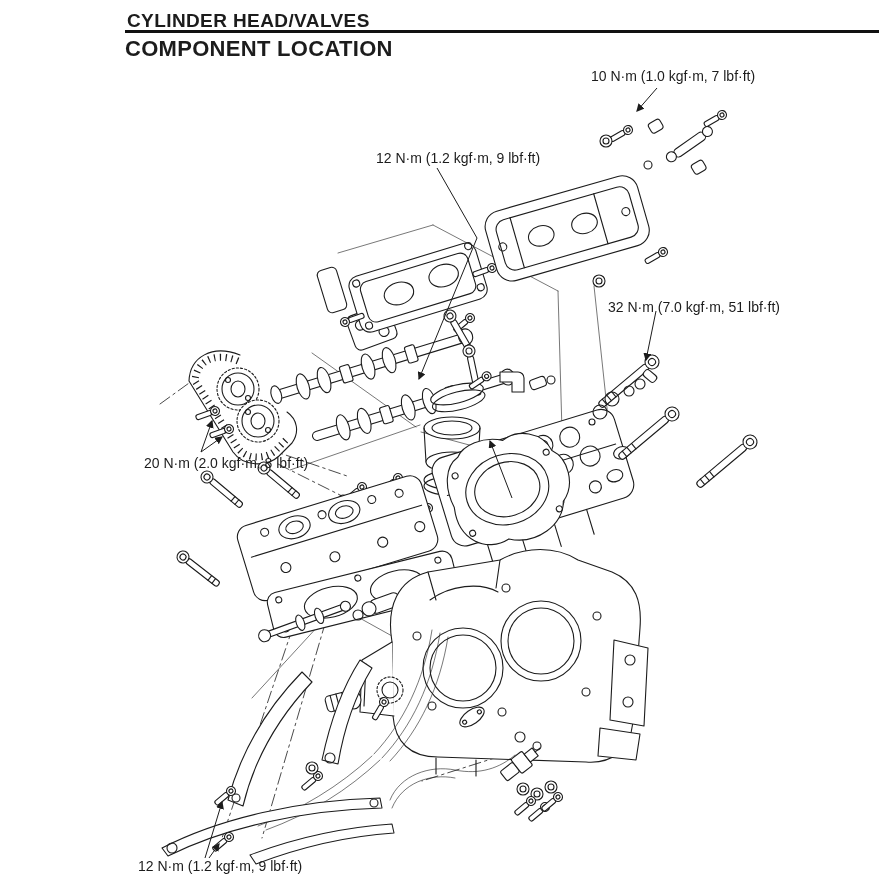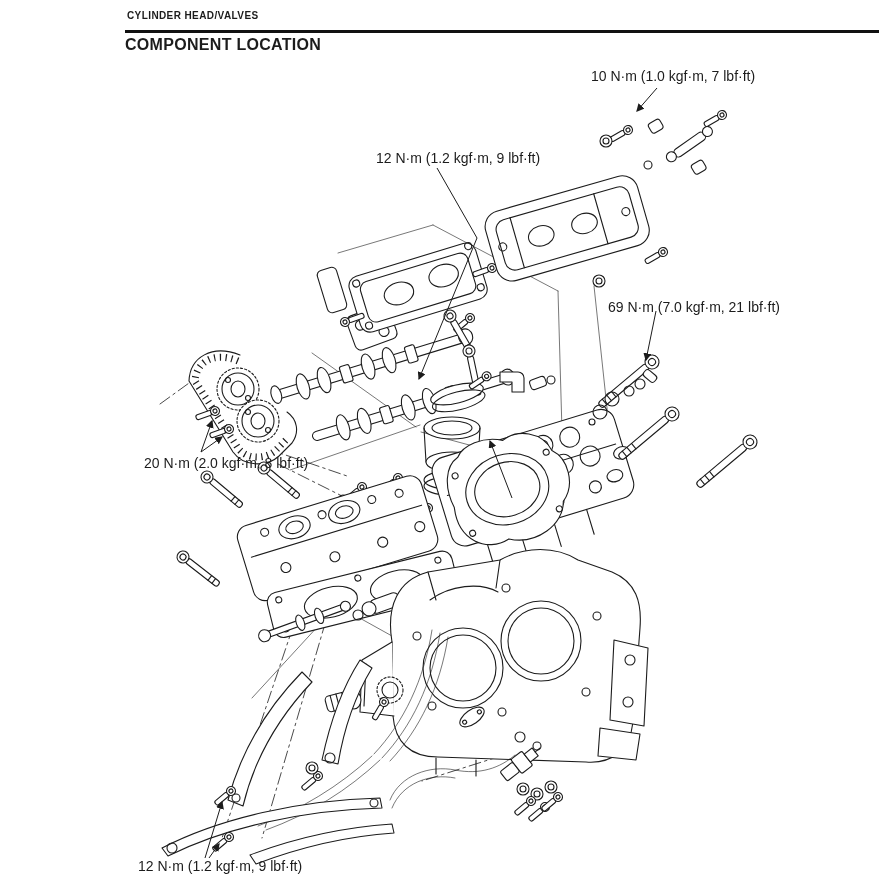--- a/index.html
+++ b/index.html
@@ -1,21 +1,21 @@
 <!DOCTYPE html>
 <html><head>
 <meta charset="utf-8">
 <style>
   html,body{margin:0;padding:0;background:#fff;}
   .page{position:relative;width:879px;height:879px;background:#fff;overflow:hidden;
         font-family:"Liberation Sans","DejaVu Sans",sans-serif;color:#1c1c1c;}
-  .section-header{position:absolute;left:127px;top:10px;font-size:10px;font-weight:bold;
+  .section-header{position:absolute;left:127px;top:10px;font-size:19px;font-weight:bold;
         letter-spacing:.4px;white-space:nowrap;}
   .header-rule{position:absolute;left:125px;top:30px;width:754px;height:3px;background:#111;}
-  .page-title{position:absolute;left:125px;top:36px;font-size:16px;font-weight:bold;
+  .page-title{position:absolute;left:125px;top:36px;font-size:22px;font-weight:bold;
         letter-spacing:.3px;white-space:nowrap;}
   .torque-label{position:absolute;font-size:14px;white-space:nowrap;color:#1c1c1c;}
   svg.diagram{position:absolute;left:0;top:0;}
   svg .ln{stroke:#1c1c1c;fill:none;stroke-width:1.1;stroke-linecap:round;stroke-linejoin:round;}
   svg .f{fill:#fff;}
   svg .thin{stroke-width:.6;}
   svg .dashdot{stroke-dasharray:12 4 2.5 4;stroke-width:.8;}
   svg .teeth{stroke-dasharray:2.2 2;}
   svg .chain{stroke:#1c1c1c;fill:none;stroke-width:7;stroke-dasharray:1.2 4.6;stroke-linecap:butt;}
   svg .lead{stroke:#1c1c1c;fill:none;stroke-width:1;}
@@ -371,17 +371,17 @@
       <path class="lead" d="M201,452 L212,421" marker-end="url(#arr)"></path>
       <path class="lead" d="M201,452 L222,437" marker-end="url(#arr)"></path>
       <path class="lead" d="M205,858 L222,802" marker-end="url(#arr)"></path>
       <path class="lead" d="M209,858 L219,844" marker-end="url(#arr)"></path>
       <path class="lead" d="M512,498 L490,441" marker-end="url(#arr)"></path>
     </g>
   </svg>
 
   <div class="torque-label" style="left:591px;top:68px">10 N·m (1.0 kgf·m, 7 lbf·ft)</div>
   <div class="torque-label" style="left:376px;top:150px">12 N·m (1.2 kgf·m, 9 lbf·ft)</div>
-  <div class="torque-label" style="left:608px;top:299px">69 N·m (7.0 kgf·m, 21 lbf·ft)</div>
+  <div class="torque-label" style="left:608px;top:299px">32 N·m (7.0 kgf·m, 51 lbf·ft)</div>
   <div class="torque-label" style="left:144px;top:455px">20 N·m (2.0 kgf·m, 8 lbf·ft)</div>
   <div class="torque-label" style="left:138px;top:858px">12 N·m (1.2 kgf·m, 9 lbf·ft)</div>
 
 </div>
 
 </body></html>

